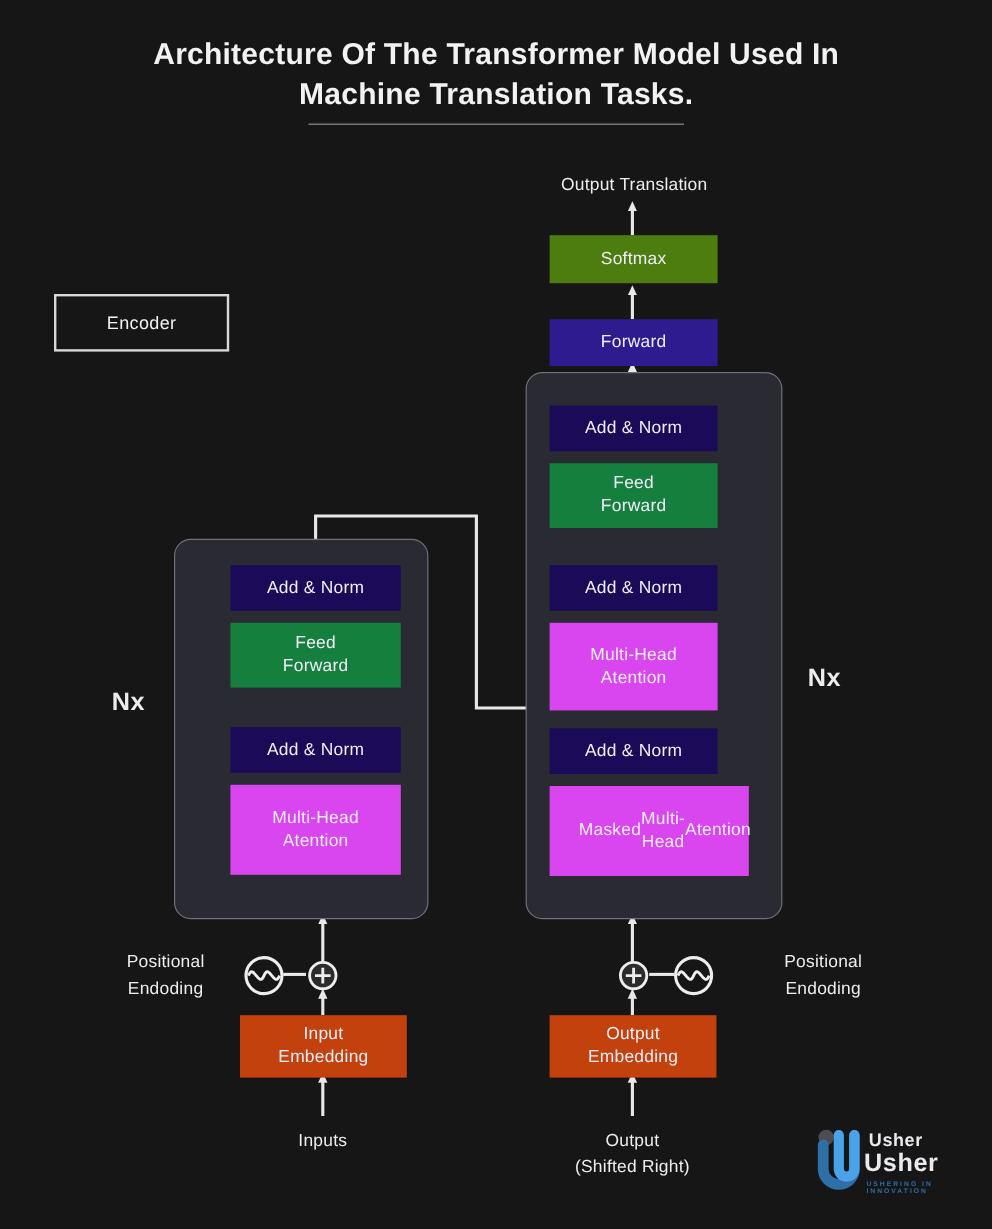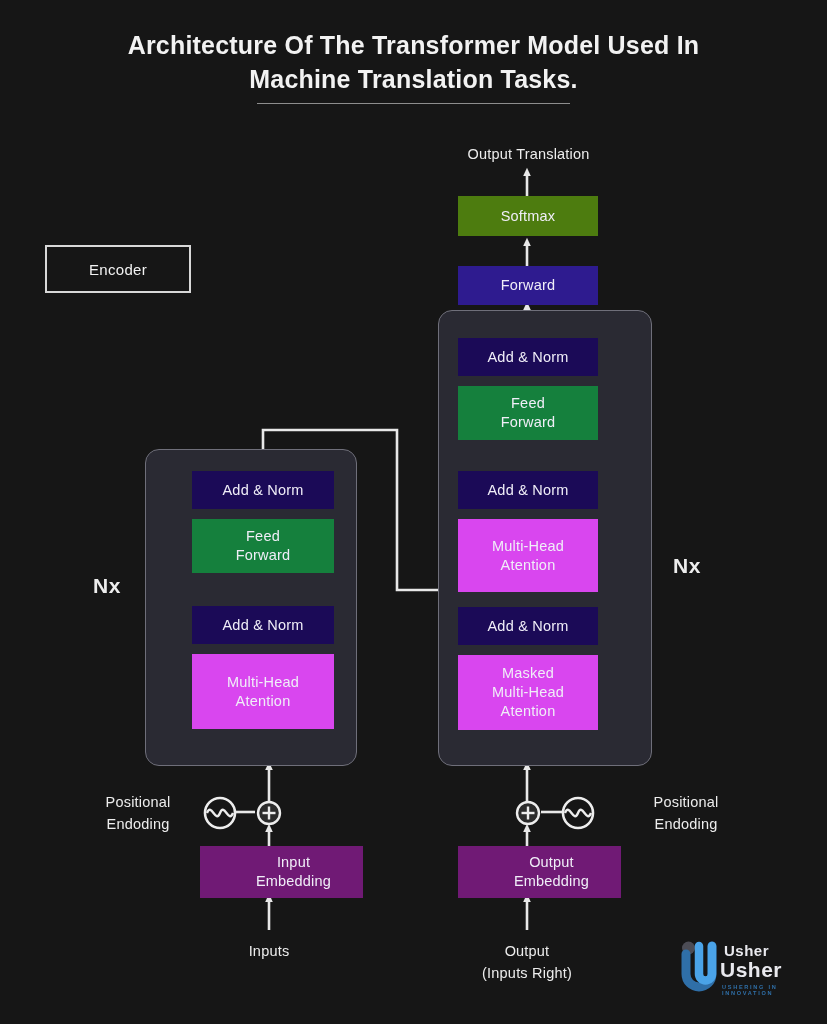--- a/index.html
+++ b/index.html
@@ -43,21 +43,21 @@
     color:#f0eef8;
     font-size:14.5px;
     line-height:19px;
     letter-spacing:.2px;
   }
   .blk.addnorm{background:#1b0a57;}
   .blk.attn{background:#d946ef;}
   .blk.ff{background:#15803d;}
   .blk.linear{background:#2e1b8f;}
   .blk.softmax{background:#4d7c0f;}
-  .blk.embed{background:#701a75;padding-left:24px;}
+  .blk.embed{background:#c2410c;}
 
   
   .tagbox{
     position:absolute;
     display:flex;align-items:center;justify-content:center;
     border:2px solid #d8d8d8;
     color:#f2f2f2;
     font-size:15px;
     letter-spacing:.3px;
   }
@@ -203,21 +203,21 @@
 
   <div class="blk addnorm" style="left:458px;top:471px;width:140px;height:38px;">Add &amp; Norm</div>
 
   <div class="blk attn" style="left:458px;top:519px;width:140px;height:73px;flex-direction:column;">
     <span>Multi-Head</span>
     <span>Atention</span>
   </div>
 
   <div class="blk addnorm" style="left:458px;top:607px;width:140px;height:38px;">Add &amp; Norm</div>
 
-  <div class="blk attn" style="left:458px;top:655px;width:140px;height:75px;flex-direction:column;">
+  <div class="blk attn" style="left:458px;top:655px;width:140px;height:75px;flex-direction:row;padding-left:26px;">
     <span>Masked</span>
     <span>Multi-Head</span>
     <span>Atention</span>
   </div>
 
   <div class="blk linear" style="left:458px;top:266px;width:140px;height:39px;">Forward</div>
 
   <div class="blk softmax" style="left:458px;top:196px;width:140px;height:40px;">Softmax</div>
 
   <div class="lbl" style="left:427px;top:143px;width:203px;">Output Translation</div>
@@ -268,21 +268,21 @@
 
   <svg class="pe-icon" style="left:561px;top:796px;" width="34" height="34" viewBox="0 0 34 34">
     <circle cx="17" cy="17" r="15" fill="none" stroke="#ededed" stroke-width="2.6"></circle>
     <path d="M4,17 C8.5,6 12.5,28 17,17 C21.5,6 25.5,28 30,17" fill="none" stroke="#ededed" stroke-width="2.4"></path>
   </svg>
 
   <div class="lbl" style="left:199px;top:940px;width:140px;">Inputs</div>
 
   <div class="lbl" style="left:447px;top:940px;width:160px;">
     <div>Output</div>
-    <div>(Inputs Right)</div>
+    <div>(Shifted Right)</div>
   </div>
 
   <div class="logo">
     <svg style="position:absolute;left:0;top:2px;" width="48" height="60" viewBox="0 0 48 60">
       <circle cx="12.5" cy="10" r="6.5" fill="#4c4c55"></circle>
       <path d="M10,16 L10,36 a13,13 0 0 0 26,0 L36,8" fill="none" stroke="#2f6fa8" stroke-width="9" stroke-linecap="round"></path>
       <path d="M23,8 L23,36 a6.5,6.5 0 0 0 13,0 L36,8" fill="none" stroke="#4aa3e8" stroke-width="8.5" stroke-linecap="round"></path>
     </svg>
     <div class="logo-word logo-idea">Usher</div>
     <div class="logo-word logo-usher">Usher</div>

